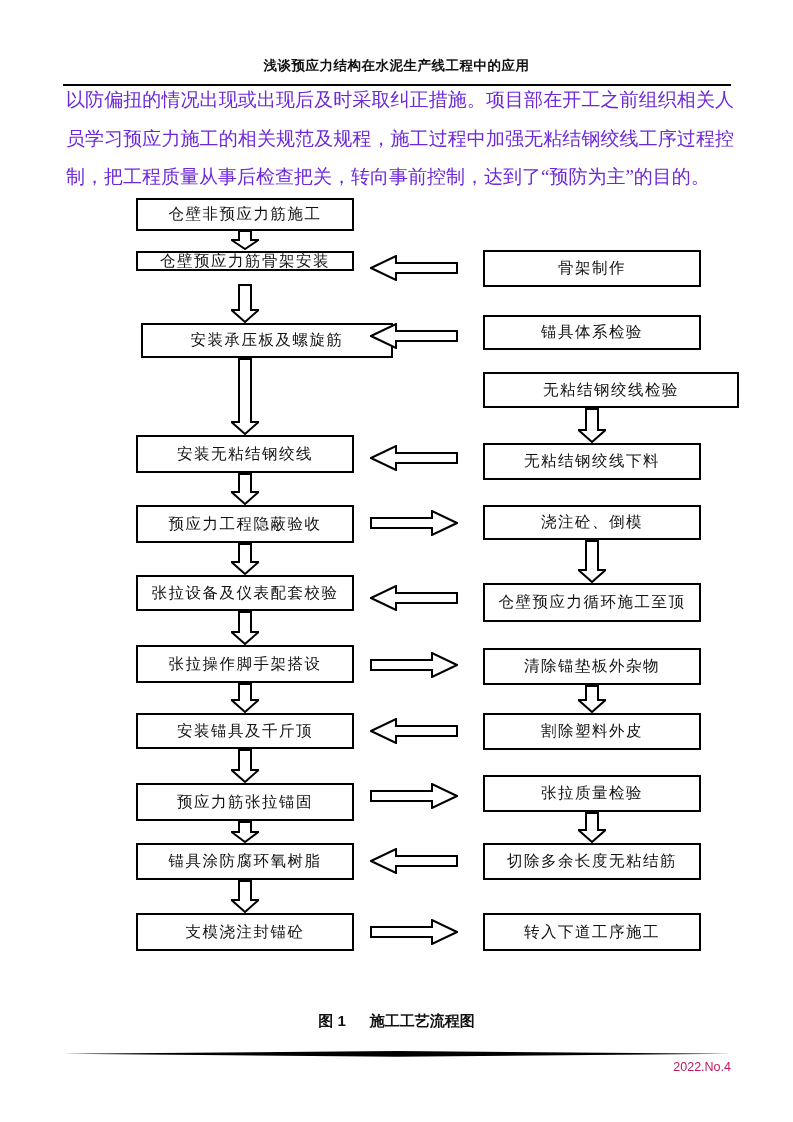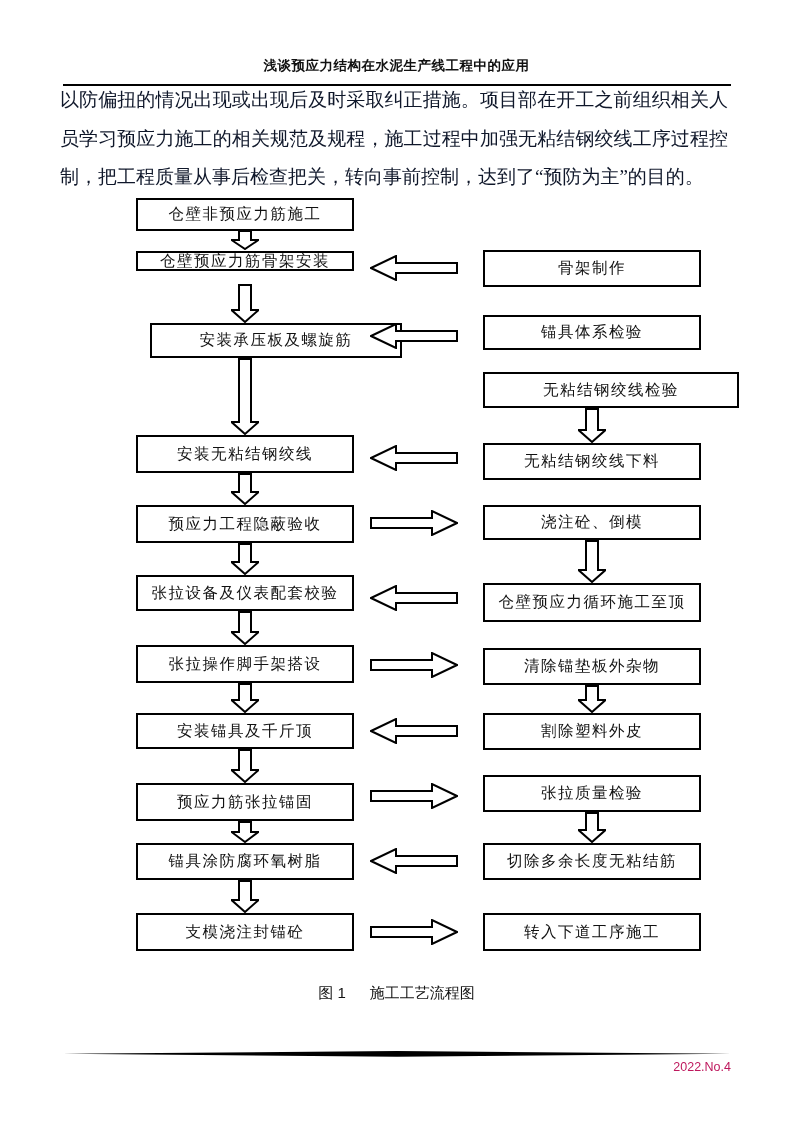--- a/index.html
+++ b/index.html
@@ -5,32 +5,32 @@
   html,body{margin:0;padding:0;background:#ffffff;}
   .page{
     position:relative;width:793px;height:1122px;background:#fff;
     font-family:"Liberation Serif","DejaVu Serif",serif;color:#1a1a1a;overflow:hidden;
   }
   .running-title{
     position:absolute;top:57px;left:0;width:100%;text-align:center;
     font-size:13.5px;font-weight:600;letter-spacing:.5px;color:#111;
   }
   .header-rule{position:absolute;left:63px;top:84px;width:668px;height:2px;background:#000;}
-  .paragraph{position:absolute;left:60px;top:81px;width:668px;font-size:19px;line-height:38.5px;color:#0f172a;}
+  .paragraph{position:absolute;left:66px;top:81px;width:668px;font-size:19px;line-height:38.5px;color:#6d28d9;}
   .pline{text-align:justify;}
   .pline.full{text-align-last:justify;}
   .fbox{
     position:absolute;box-sizing:border-box;border:2px solid #000;background:#fff;
     display:flex;align-items:center;justify-content:center;
     font-size:15.5px;letter-spacing:1.5px;color:#111;white-space:nowrap;font-family:Liberation Mono, monospace;
   }
   .arr{position:absolute;display:block;}
   .caption{
-    position:absolute;top:984px;left:0;width:100%;display:flex;justify-content:center;gap:24px;
-    font-family:"Liberation Sans","DejaVu Sans",sans-serif;font-weight:normal;font-size:15px;color:#111;
+    position:absolute;top:1012px;left:0;width:100%;display:flex;justify-content:center;gap:24px;
+    font-family:"Liberation Sans","DejaVu Sans",sans-serif;font-weight:bold;font-size:15px;color:#111;
   }
   .footer-rule{position:absolute;left:63px;top:1051px;width:668px;height:6px;}
   .page-number{
     position:absolute;top:1060px;left:0;width:100%;text-align:center;
     font-family:"Liberation Sans","DejaVu Sans",sans-serif;font-size:12.5px;color:#111;
   }
   .issue-number{
     position:absolute;top:1060px;right:62px;
     font-family:"Liberation Sans","DejaVu Sans",sans-serif;font-size:12.5px;color:#be185d;
   }
@@ -46,21 +46,21 @@
   <div class="paragraph">
     <div class="pline full">以防偏扭的情况出现或出现后及时采取纠正措施。项目部在开工之前组织相关人</div>
     <div class="pline full">员学习预应力施工的相关规范及规程，施工过程中加强无粘结钢绞线工序过程控</div>
     <div class="pline">制，把工程质量从事后检查把关，转向事前控制，达到了“预防为主”的目的。</div>
   </div>
 
   <div>
 
     <div class="fbox" style="left:136px;top:198px;width:218px;height:33px">仓壁非预应力筋施工</div>
     <div class="fbox" style="left:136px;top:251px;width:218px;height:20px">仓壁预应力筋骨架安装</div>
-    <div class="fbox" style="left:150px;top:323px;width:252px;height:35px">安装承压板及螺旋筋</div>
+    <div class="fbox" style="left:141px;top:323px;width:252px;height:35px">安装承压板及螺旋筋</div>
     <div class="fbox" style="left:136px;top:435px;width:218px;height:38px">安装无粘结钢绞线</div>
     <div class="fbox" style="left:136px;top:505px;width:218px;height:38px">预应力工程隐蔽验收</div>
     <div class="fbox" style="left:136px;top:575px;width:218px;height:36px">张拉设备及仪表配套校验</div>
     <div class="fbox" style="left:136px;top:645px;width:218px;height:38px">张拉操作脚手架搭设</div>
     <div class="fbox" style="left:136px;top:713px;width:218px;height:36px">安装锚具及千斤顶</div>
     <div class="fbox" style="left:136px;top:783px;width:218px;height:38px">预应力筋张拉锚固</div>
     <div class="fbox" style="left:136px;top:843px;width:218px;height:37px">锚具涂防腐环氧树脂</div>
     <div class="fbox" style="left:136px;top:913px;width:218px;height:38px">支模浇注封锚砼</div>
 
     <div class="fbox" style="left:483px;top:250px;width:218px;height:37px">骨架制作</div>

